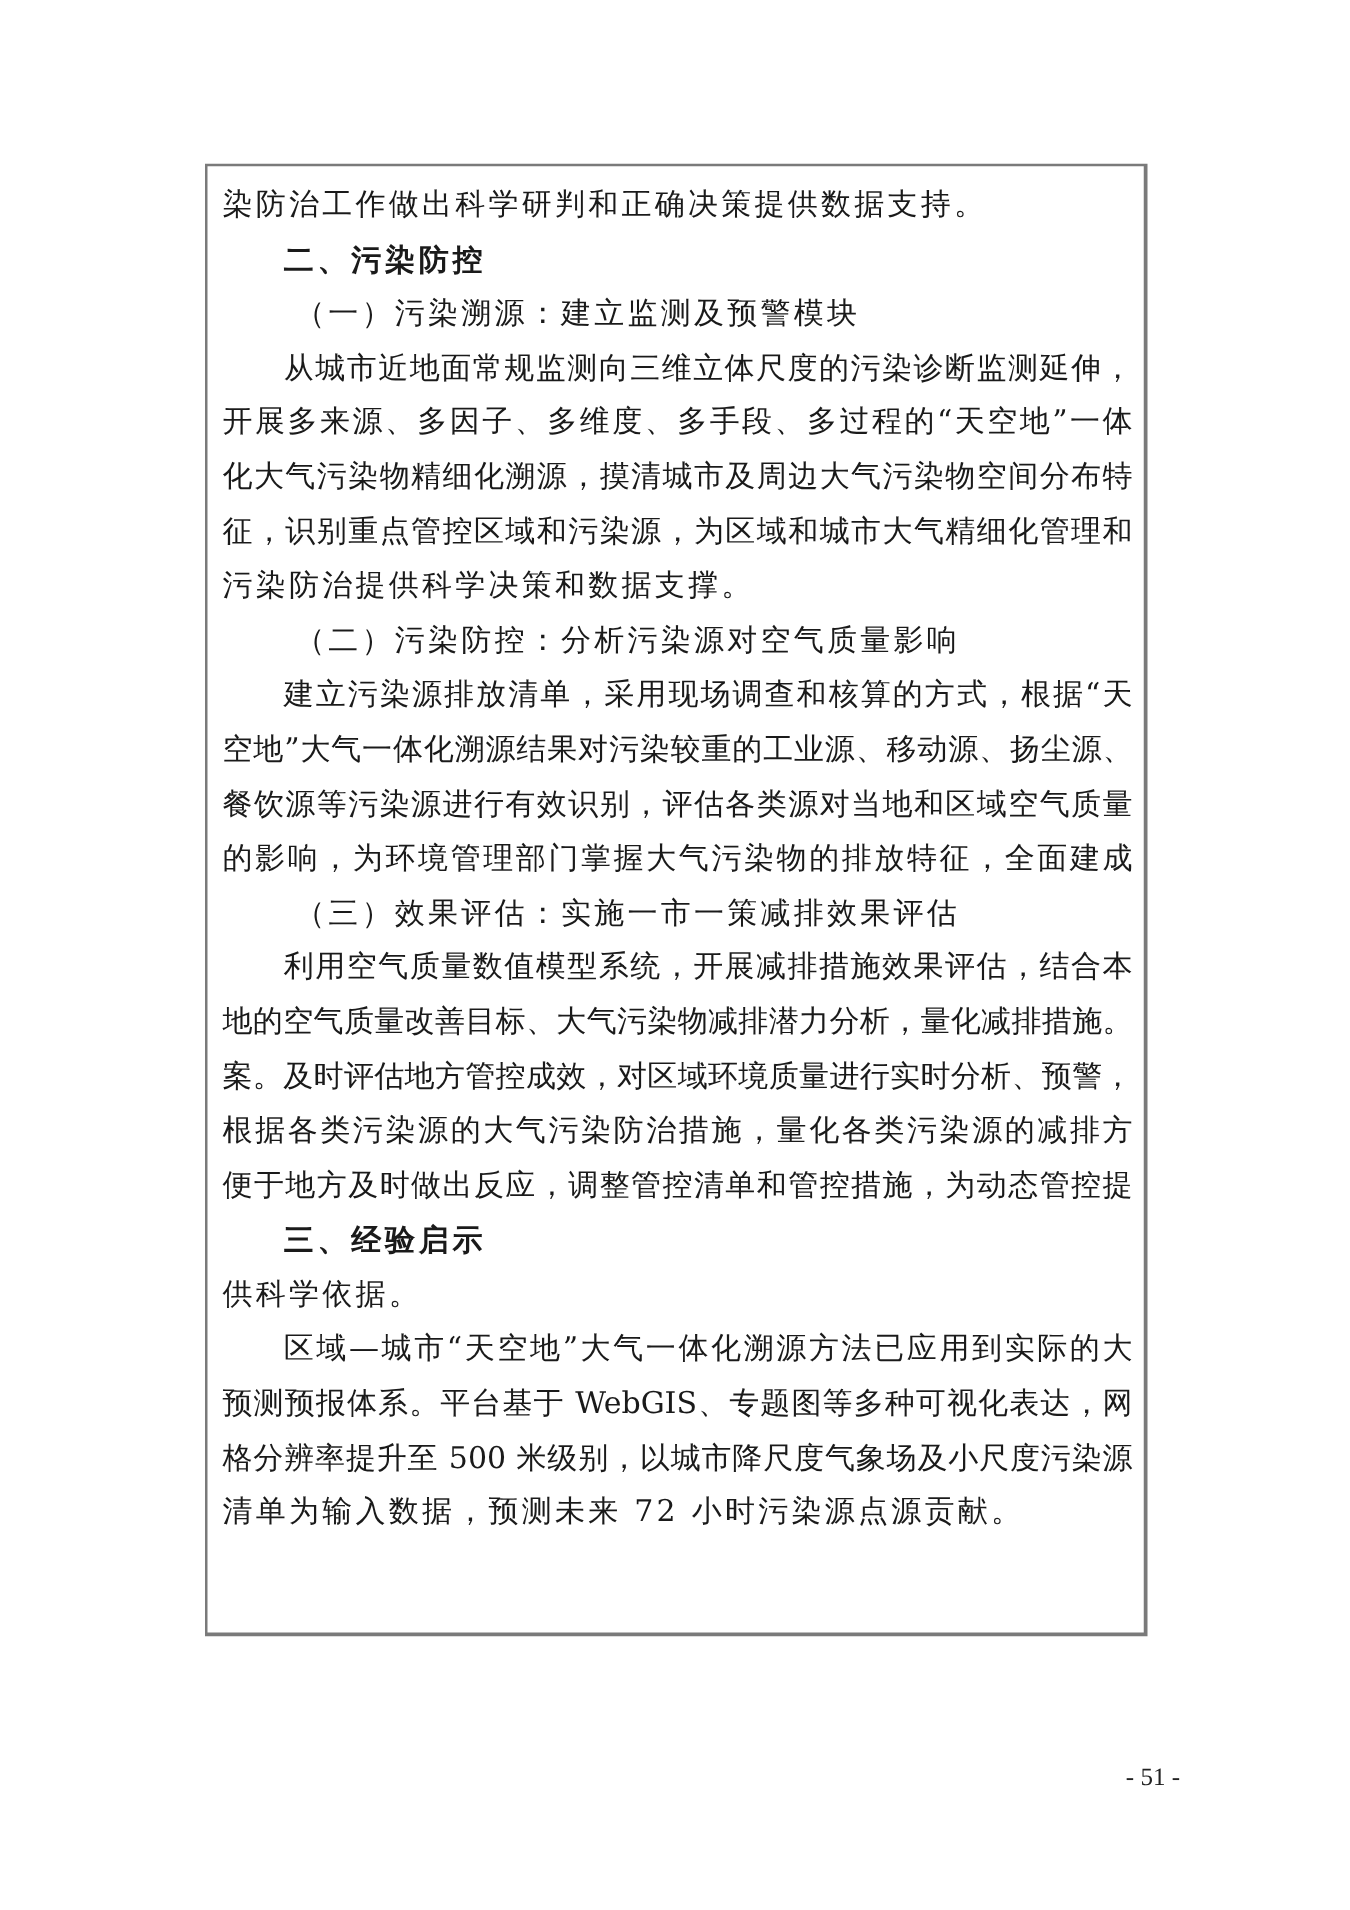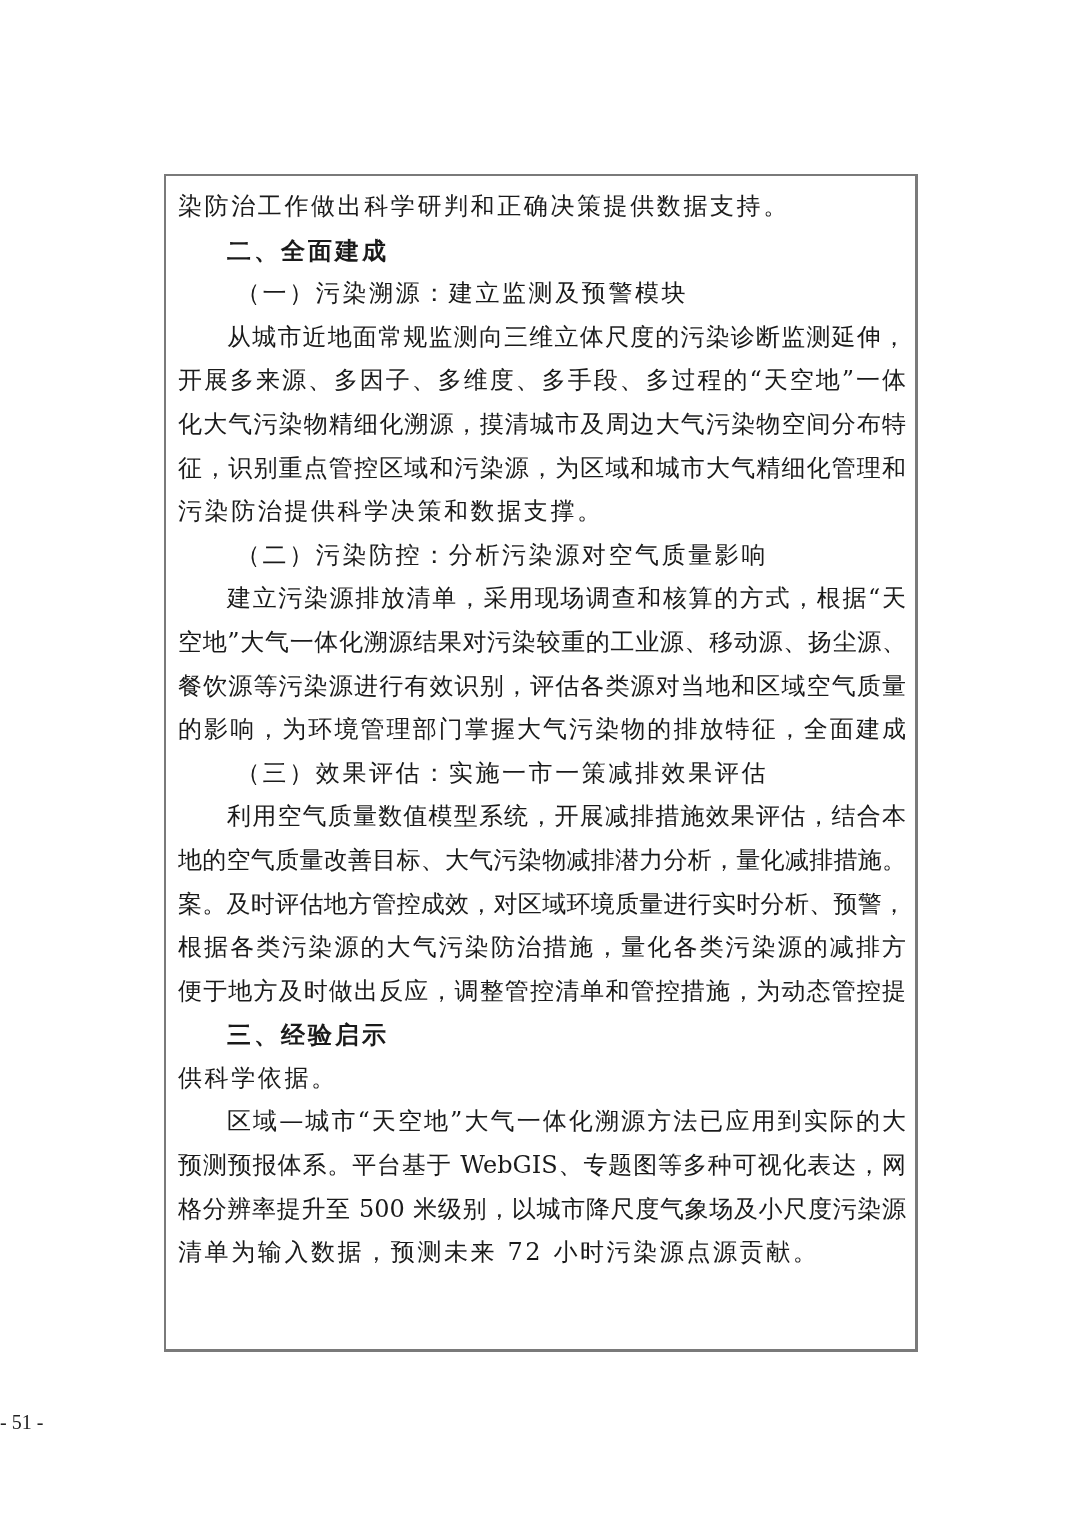--- a/index.html
+++ b/index.html
@@ -5,43 +5,42 @@
   html, body { margin:0; padding:0; }
   body {
     width:1080px; height:1528px; background:#ffffff; position:relative;
     font-family: "DejaVu Serif", "Liberation Serif", serif;
     color:#1a1a1a; overflow:hidden;
   }
   .box {
     position:absolute; left:164px; top:131px; width:749px; height:1173px;
     border:2px solid #7a7a7a; border-right-width:3px; border-bottom-width:3px;
     box-sizing:content-box;
-    margin-top:43px;
   }
   .content { position:absolute; left:12px; top:9px; width:728px; }
   .line {
     height:43.6px; line-height:43.6px; font-size:24px; letter-spacing:2.6px;
     white-space:nowrap; overflow:visible;
   }
   .line.just { text-align:justify; text-align-last:justify; letter-spacing:0; }
   .indent { padding-left:49px; }
   .indent-sub { padding-left:58px; }
   .heading { font-weight:bold; letter-spacing:3px; }
   .page-num {
-    position:absolute; left:0; width:944px; top:1411px; text-align:left;
+    position:absolute; left:0; width:944px; top:1411px; text-align:right;
     font-family:"Liberation Serif", serif; font-size:20px; color:#222;
   }
 </style>
 </head>
 <body>
 
 <div class="box">
   <div class="content">
     <div class="line">染防治工作做出科学研判和正确决策提供数据支持。</div>
-    <div class="line indent heading">二、全面建成</div>
+    <div class="line indent heading">二、污染防控</div>
     <div class="line indent-sub">（一）污染溯源：建立监测及预警模块</div>
     <div class="line indent just">从城市近地面常规监测向三维立体尺度的污染诊断监测延伸，</div>
     <div class="line just">开展多来源、多因子、多维度、多手段、多过程的“天空地”一体</div>
     <div class="line just">化大气污染物精细化溯源，摸清城市及周边大气污染物空间分布特</div>
     <div class="line just">征，识别重点管控区域和污染源，为区域和城市大气精细化管理和</div>
     <div class="line">污染防治提供科学决策和数据支撑。</div>
     <div class="line indent-sub">（二）污染防控：分析污染源对空气质量影响</div>
     <div class="line indent just">建立污染源排放清单，采用现场调查和核算的方式，根据“天</div>
     <div class="line just">空地”大气一体化溯源结果对污染较重的工业源、移动源、扬尘源、</div>
     <div class="line just">餐饮源等污染源进行有效识别，评估各类源对当地和区域空气质量</div>

